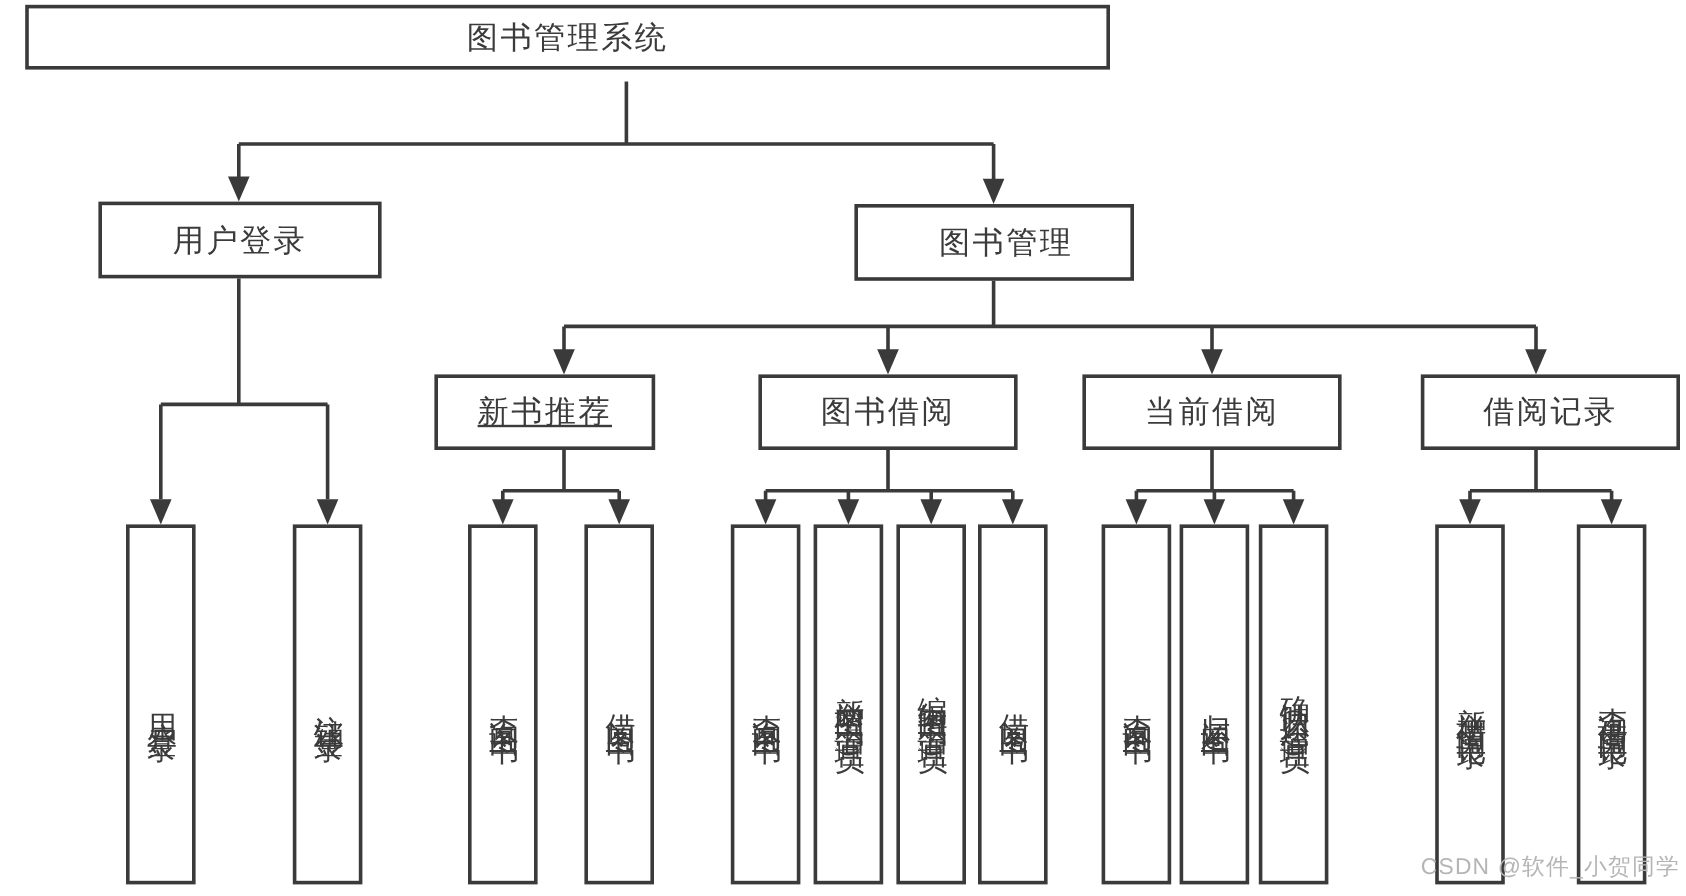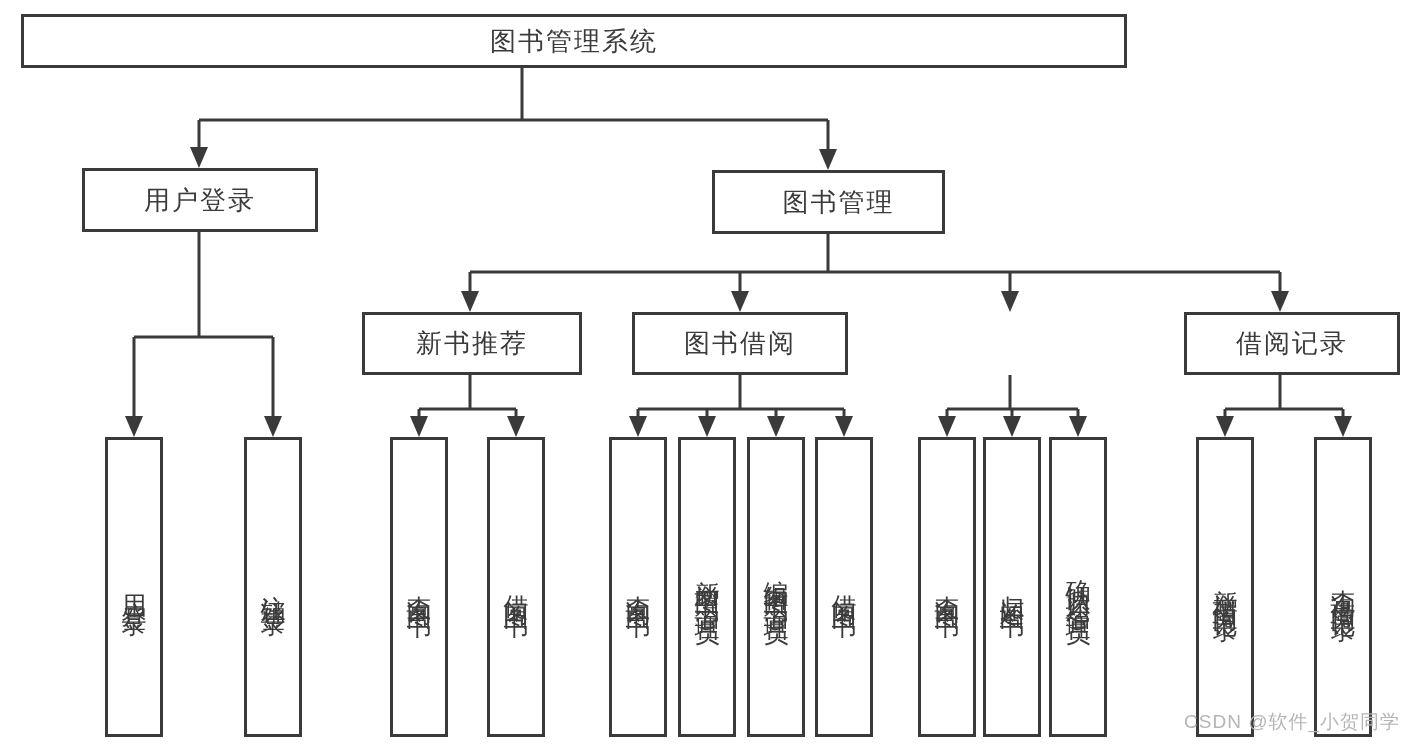--- a/index.html
+++ b/index.html
@@ -92,27 +92,28 @@
       <polygon points="767,416 785,416 776,437"></polygon>
       <polygon points="835,416 853,416 844,437"></polygon>
       <polygon points="938,416 956,416 947,437"></polygon>
       <polygon points="1003,416 1021,416 1012,437"></polygon>
       <polygon points="1069,416 1087,416 1078,437"></polygon>
       <polygon points="1216,416 1234,416 1225,437"></polygon>
       <polygon points="1334,416 1352,416 1343,437"></polygon>
     </g>
   </svg>
 
-  <div class="node hbox" style="left:21px; top:14px; width:1106px; height:54px;text-align:center;">图书管理系统</div>
+  <div class="node hbox" style="left:21px; top:4px; width:904px; height:54px;text-align:center;">图书管理系统</div>
 
   <div class="node hbox" style="left:82px; top:168px; width:236px; height:64px;">用户登录</div>
   <div class="node hbox" style="left:712px; top:170px; width:233px; height:64px;padding-left:20px;">图书管理</div>
 
-  <div class="node hbox" style="left:362px; top:312px; width:220px; height:63px;">新书推荐</div>
+  <div class="node hbox" style="left:362px; top:312px; width:184px; height:63px;text-decoration:underline;">新书推荐</div>
   <div class="node hbox" style="left:632px; top:312px; width:216px; height:63px;">图书借阅</div>
+  <div class="node hbox" style="left:902px; top:312px; width:216px; height:63px;">当前借阅</div>
   <div class="node hbox" style="left:1172px; top:312px; width:216px; height:63px;margin-left:12px;">借阅记录</div>
 
   <div class="node vbox" style="left:105px;">用户登录</div>
   <div class="node vbox" style="left:244px;">注销登录</div>
 
   <div class="node vbox" style="left:390px;">查询图书</div>
   <div class="node vbox" style="left:487px;">借阅图书</div>
 
   <div class="node vbox" style="left:609px;">查询图书</div>
   <div class="node vbox" style="left:678px;">新增图书（管理员）</div>

